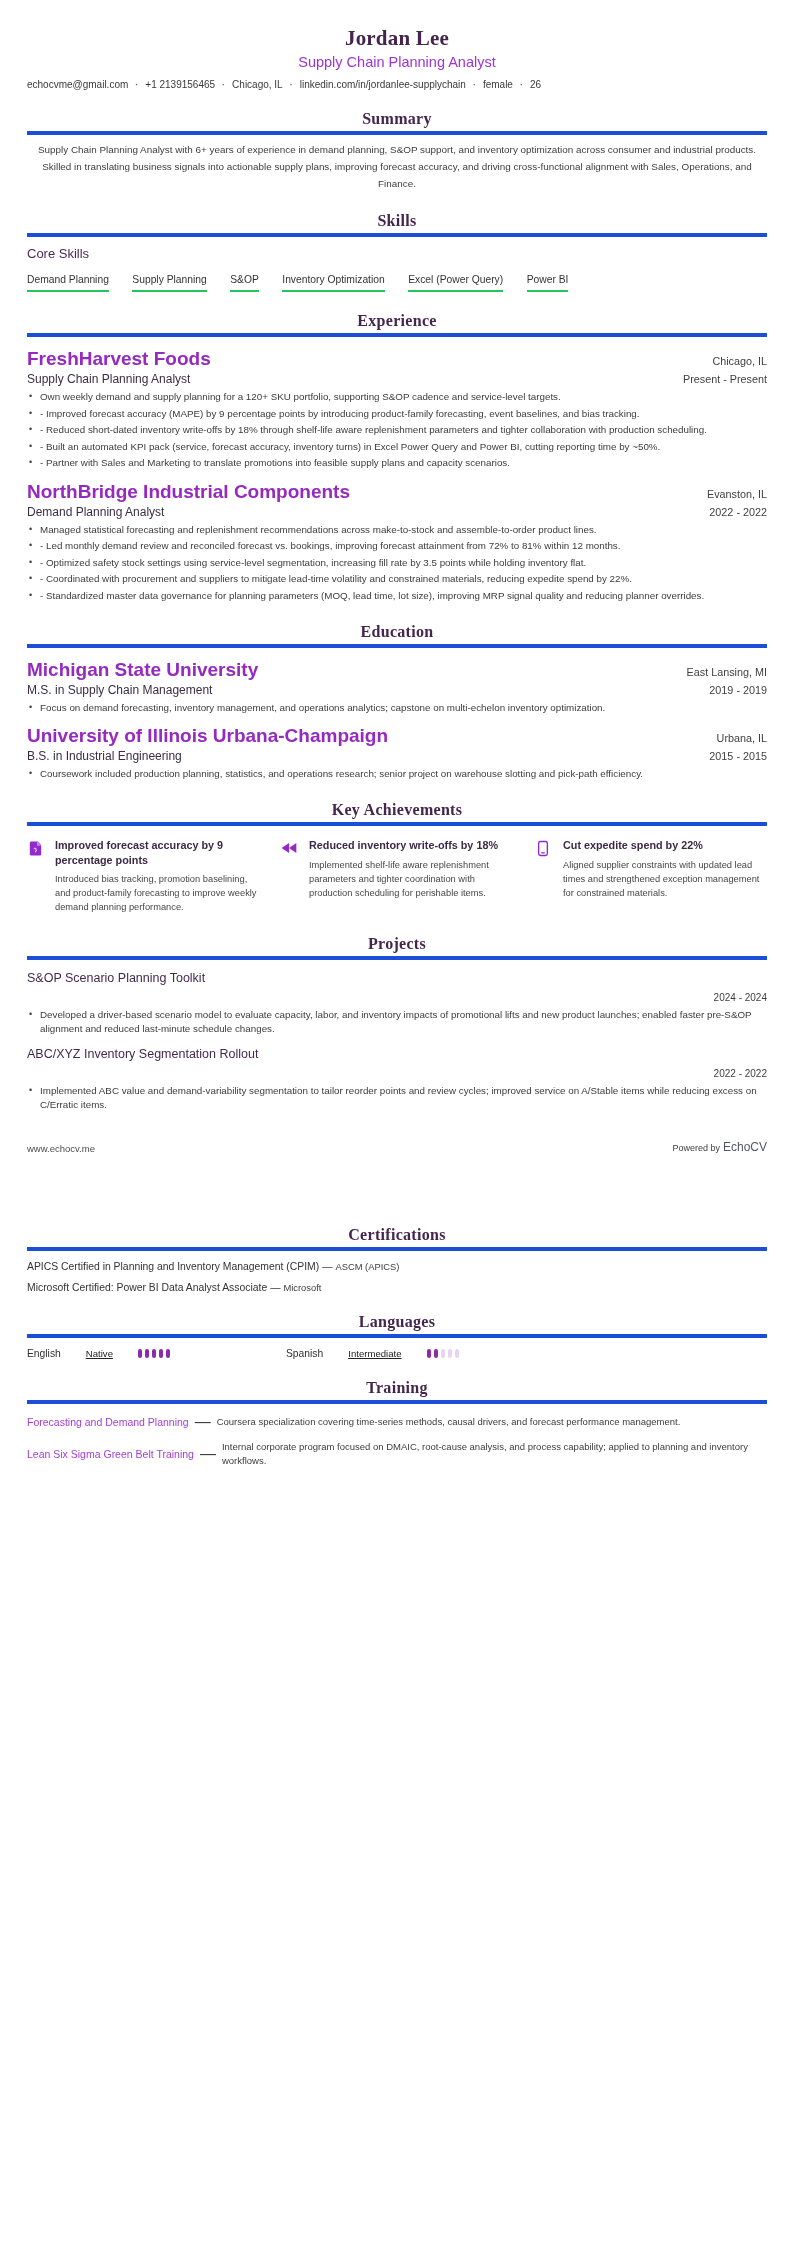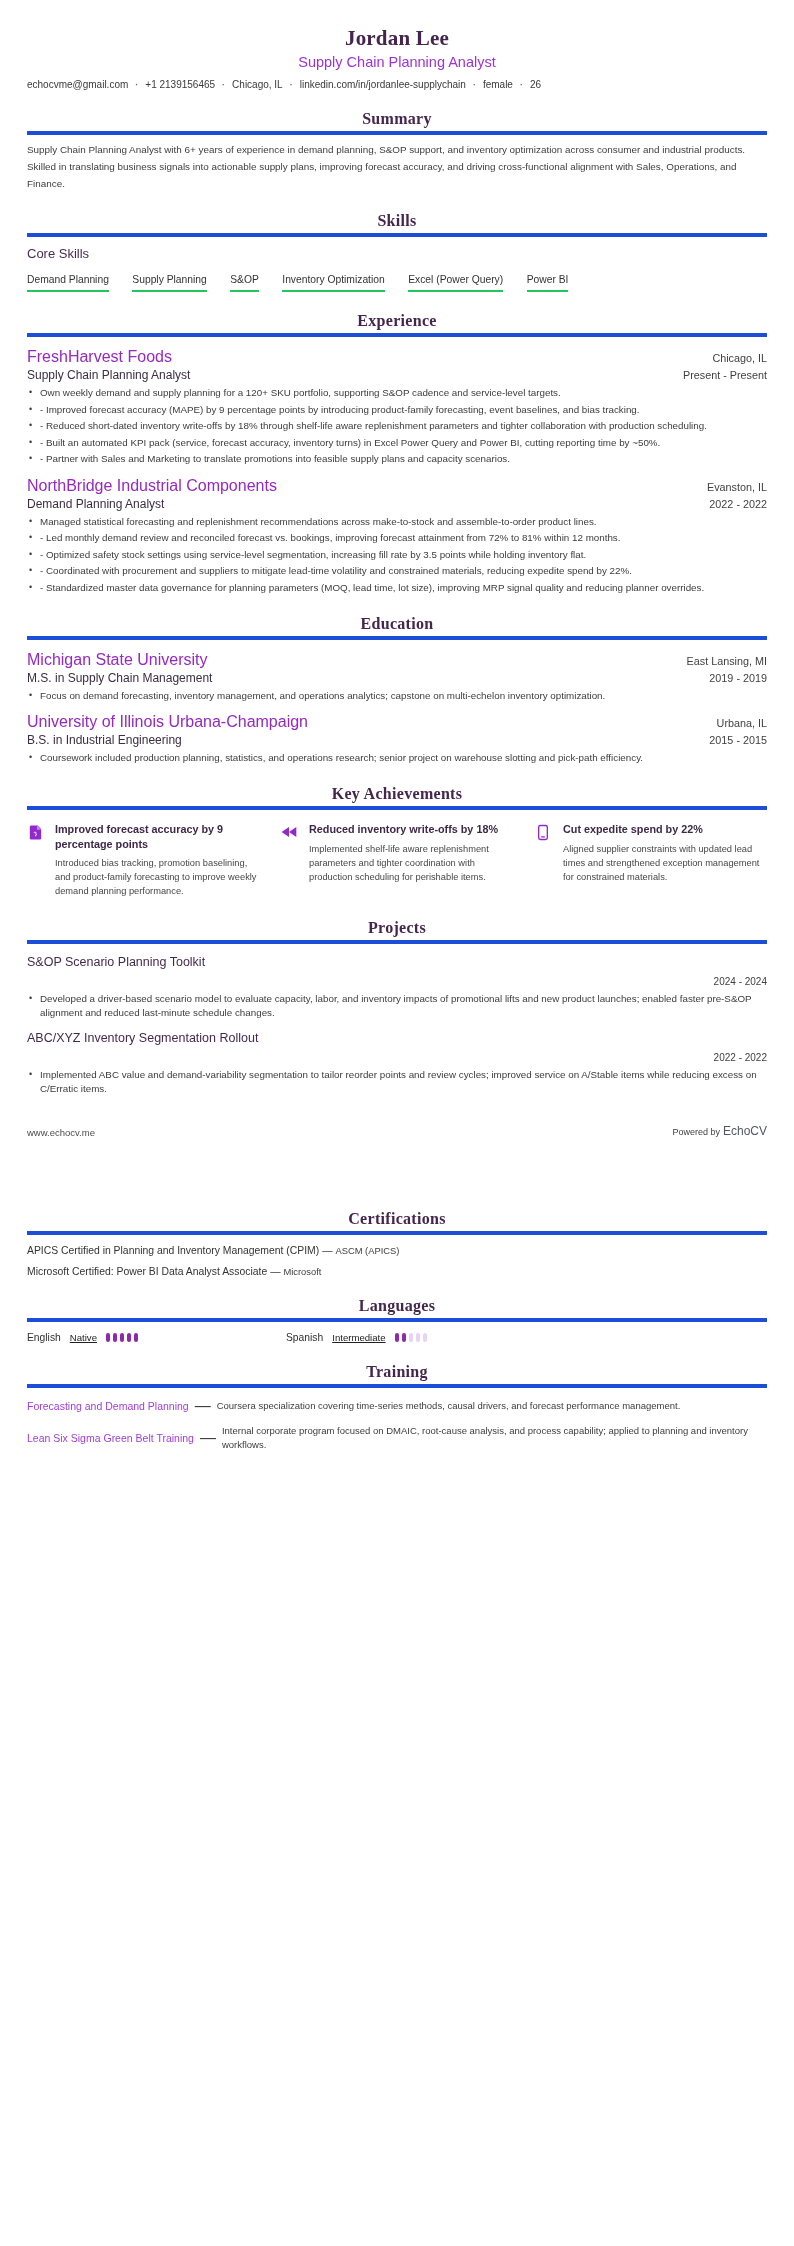--- a/index.html
+++ b/index.html
@@ -14,32 +14,32 @@
   .subtitle { margin-top:3px; text-align:center; font-size:14.5px; color:#9c33d6; }
   .contact { margin-top:9px; text-align:left; font-size:10px; color:#3a3a3a; }
   .contact .sep { color:#6b6b6b; margin:0 7px; font-weight:700; font-size:9px; }
 
   
   .section { margin-top:20px; }
   .sec-head { text-align:center; font-family:"Liberation Serif", serif;
               font-size:16px; font-weight:700; color:#44254d; letter-spacing:.3px;
               padding-bottom:3px; border-bottom:4px solid #1d4ed8; }
 
-  .summary-text { margin-top:7px; font-size:9.9px; line-height:1.7; color:#3d3d3d; }
+  .summary-text { margin-top:7px; font-size:9.9px; line-height:1.7; color:#3d3d3d;text-align:center; }
 
   
   .subsec { margin-top:9px; font-size:13px; font-weight:500; color:#4b2a55; }
   .skill-row { margin-top:8px; }
   .skill { display:inline-block; margin-right:19px; font-size:10.3px; color:#333;
            padding-bottom:5px; border-bottom:2px solid #22c55e; }
 
   
   .job { margin-top:11px; }
   .row { display:flex; justify-content:space-between; align-items:baseline; }
-  .company { font-size:16px; color:#9629bf; font-weight:400; }
+  .company { font-size:19px; color:#9629bf; font-weight:700; }
   .loc { font-size:10.8px; color:#3f3f3f; }
   .jobtitle { margin-top:2px; font-size:12px; color:#3b2d44; font-weight:500; }
   .dates { font-size:10.8px; color:#3f3f3f; }
   ul.bullets { margin-top:4px; list-style:none; }
   ul.bullets li { position:relative; padding-left:13px; font-size:9.8px;
                   line-height:1.42; color:#3c3c3c; margin-bottom:2.5px; }
   ul.bullets li::before { content:"•"; position:absolute; left:2px; top:0;
                           font-size:9px; color:#3c3c3c; }
 
   
@@ -61,21 +61,21 @@
   .powered { font-size:9px; color:#3f3f3f; }
   .powered .brand { font-size:12px; color:#4e5864; margin-left:3px; }
 
   
   .cert { margin-top:10px; font-size:10.4px; color:#333; font-weight:500; }
   .cert .issuer { font-size:9.4px; font-weight:400; color:#404040; }
   .dash { color:#3a3a3a; font-weight:400; }
 
   
   .lang-grid { margin-top:10px; display:grid; grid-template-columns:35% 1fr; }
-  .lang { display:flex; align-items:center; gap:9px; }
+  .lang { display:flex; align-items:center; gap:25px; }
   .lang-name { font-size:10.3px; color:#2f2f2f; }
   .lang-level { font-size:9.6px; color:#222;text-decoration:underline; }
   .lang-dots { display:flex; gap:2.5px; align-items:center; }
   .dot { width:4.5px; height:8.5px; border-radius:3px; background:#e6d4f2; display:inline-block; }
   .dot.filled { background:#8b2aad; }
 
   
   .train { margin-top:9px; display:flex; align-items:center; gap:6px; }
   .train-name { flex:0 0 auto; font-size:10.5px; color:#a13fd4; }
   .train-desc { flex:1 1 auto; font-size:9.5px; color:#3c3c3c; line-height:1.5; }

